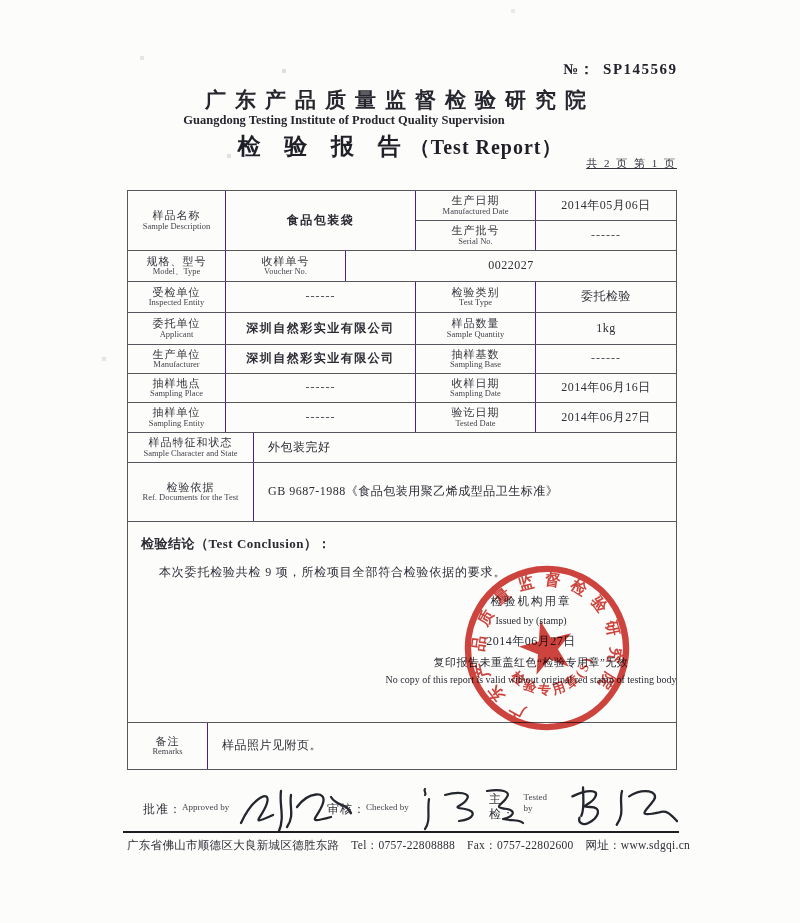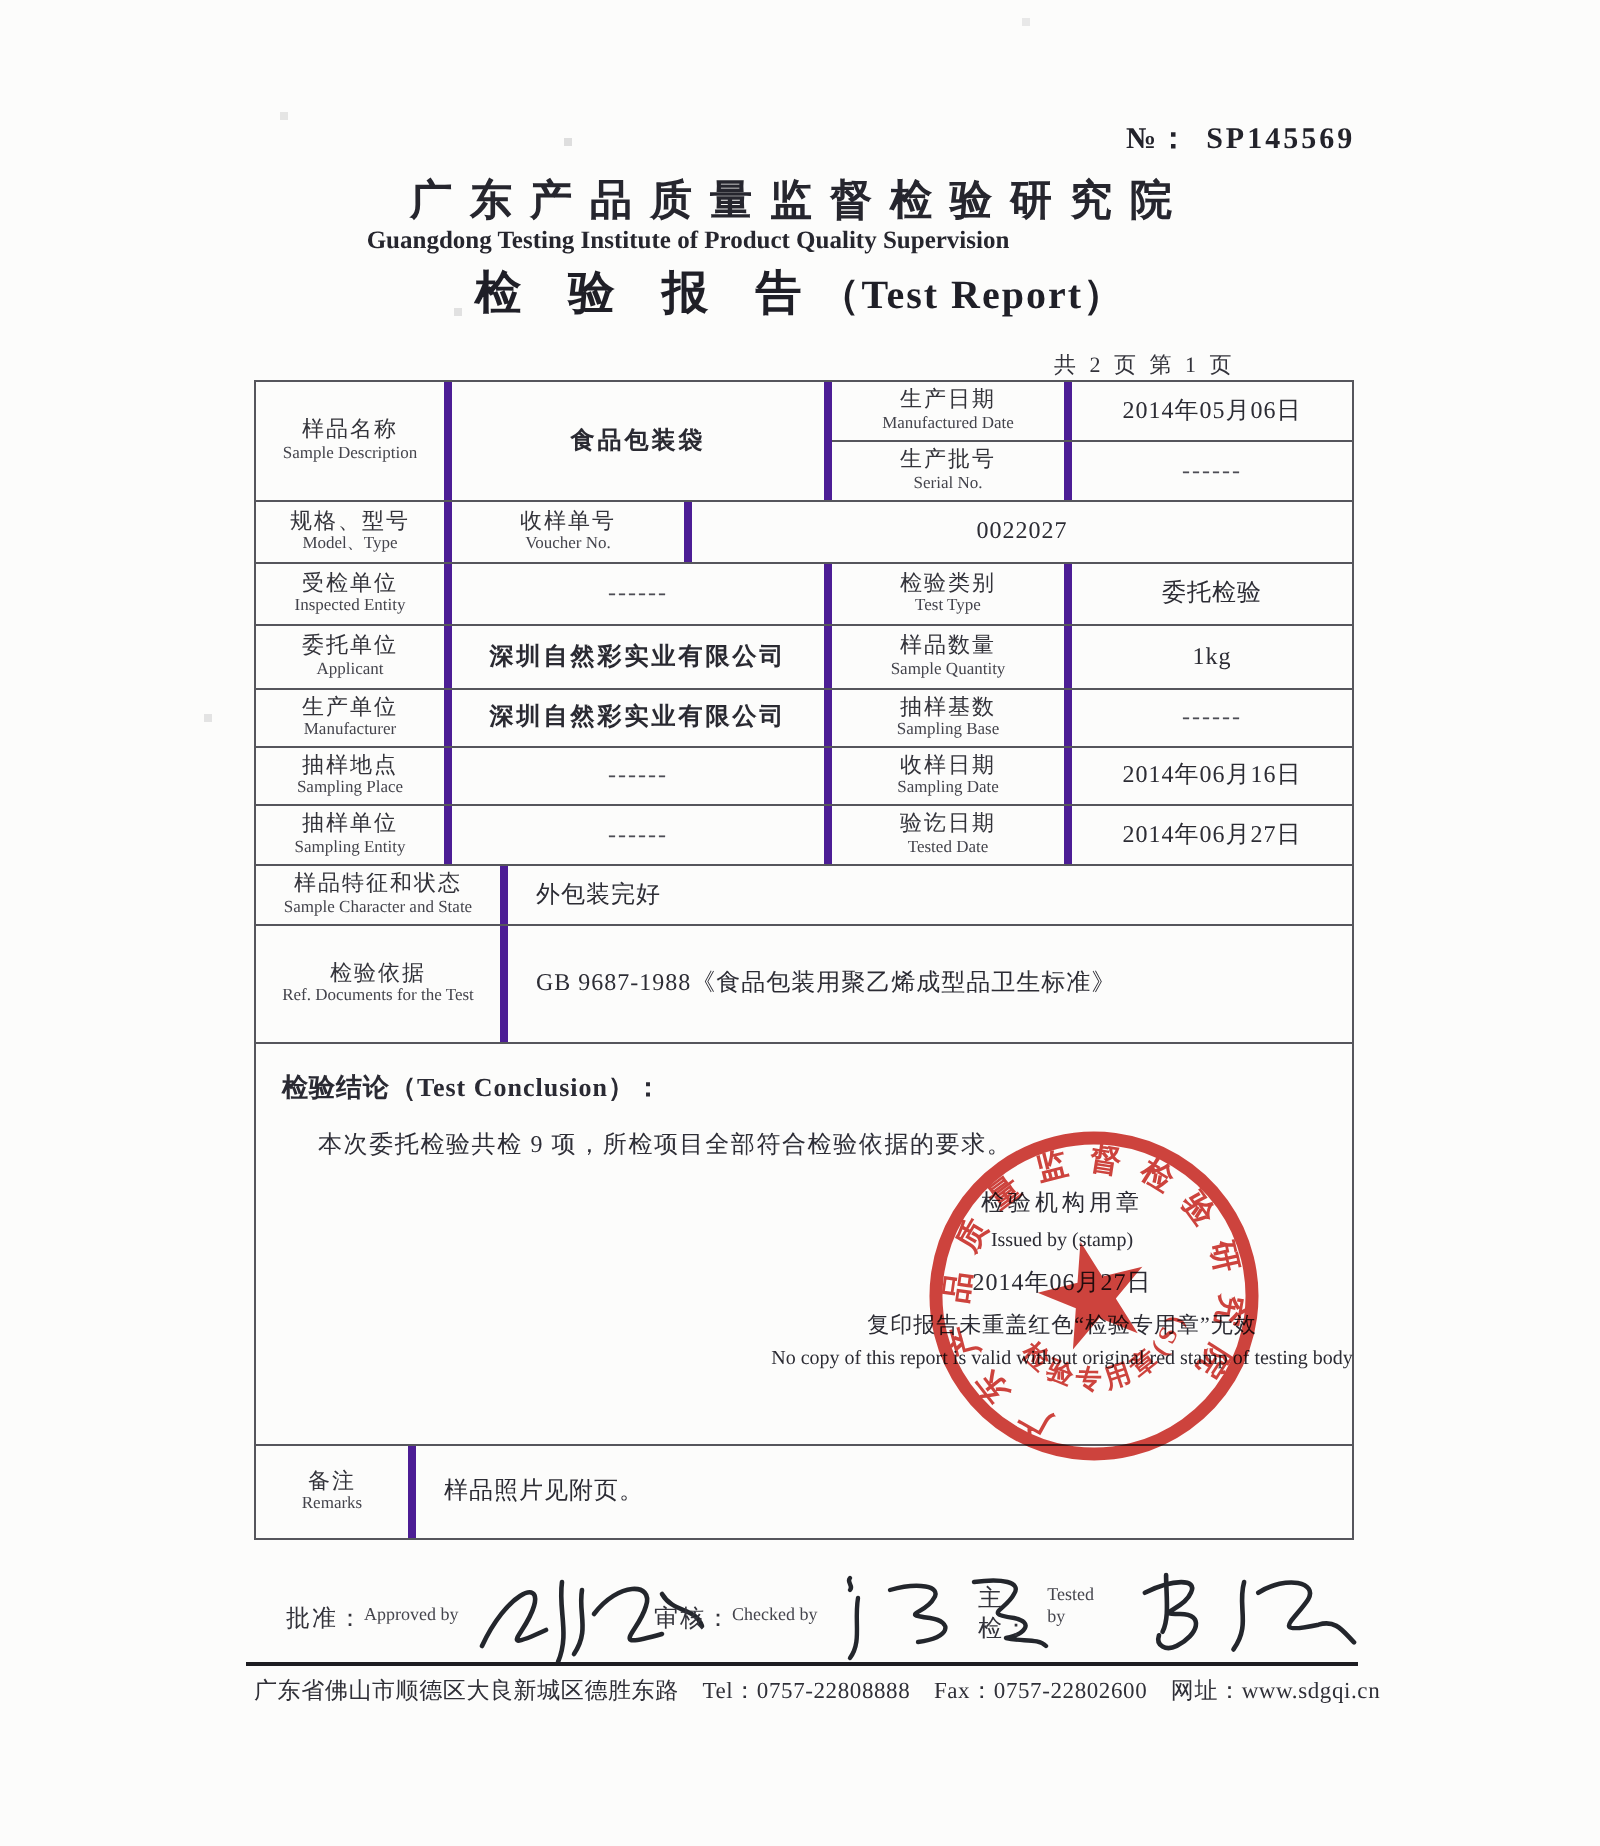--- a/index.html
+++ b/index.html
@@ -7,28 +7,28 @@
   #page{position:relative;width:800px;height:923px;background:#fcfcfb;overflow:hidden;}
 
   
   .report-no{position:absolute;top:60px;left:563px;font-size:15px;font-weight:bold;color:#23232b;letter-spacing:1px;}
   .report-no .num{margin-left:8px;letter-spacing:1.5px;}
   .title-zh{position:absolute;top:86px;left:0;width:800px;text-align:center;font-size:21px;font-weight:bold;letter-spacing:9px;color:#26262e;}
   .title-en{position:absolute;top:113px;left:0;width:688px;text-align:center;font-size:12.5px;font-weight:bold;color:#26262e;}
   .doc-title{position:absolute;top:131px;left:0;width:800px;text-align:center;color:#1f1f27;}
   .doc-title .zh{font-size:23px;font-weight:bold;letter-spacing:9px;}
   .doc-title .en{font-size:20px;font-weight:bold;letter-spacing:1px;}
-  .page-info{position:absolute;top:175px;left:527px;width:150px;font-size:11px;letter-spacing:2px;color:#33333b;}
+  .page-info{position:absolute;top:156px;left:527px;width:150px;text-align:right;font-size:11px;letter-spacing:2px;color:#33333b;text-decoration:underline;}
 
   
   .itable{position:absolute;top:190px;left:127px;width:550px;border:1px solid #56565c;box-sizing:border-box;background:transparent;}
   .row{display:flex;border-bottom:1px solid #56565c;box-sizing:border-box;}
   .row:last-child{border-bottom:none;}
   .cell{display:flex;flex-direction:column;align-items:center;justify-content:center;box-sizing:border-box;line-height:1.15;}
-  .br{border-right:4px solid #4c1d95;}
+  .br{border-right:1px solid #4c1d95;}
   .c1{width:98px;justify-content:center;} .c2{width:190px;} .c3{width:120px;} .c4{flex:1;}
   .cL{width:126px;} .cR{width:80px;}
   .lzh{font-size:11px;color:#33333a;letter-spacing:1px;white-space:nowrap;}
   .len{font-size:8.5px;color:#44444c;white-space:nowrap;}
   .val{font-size:12px;color:#2c2c34;letter-spacing:0.5px;}
   .valb{font-weight:bold;font-family:"Liberation Sans","DejaVu Sans",sans-serif;font-size:12px;letter-spacing:1.5px;color:#2a2a32;}
   .dash{color:#4c4c54;letter-spacing:1px;font-size:12px;}
   .left-val{align-items:flex-start;padding-left:14px;}
   .r1right{flex:1;display:flex;flex-direction:column;}
   .subrow{display:flex;flex:1;}

